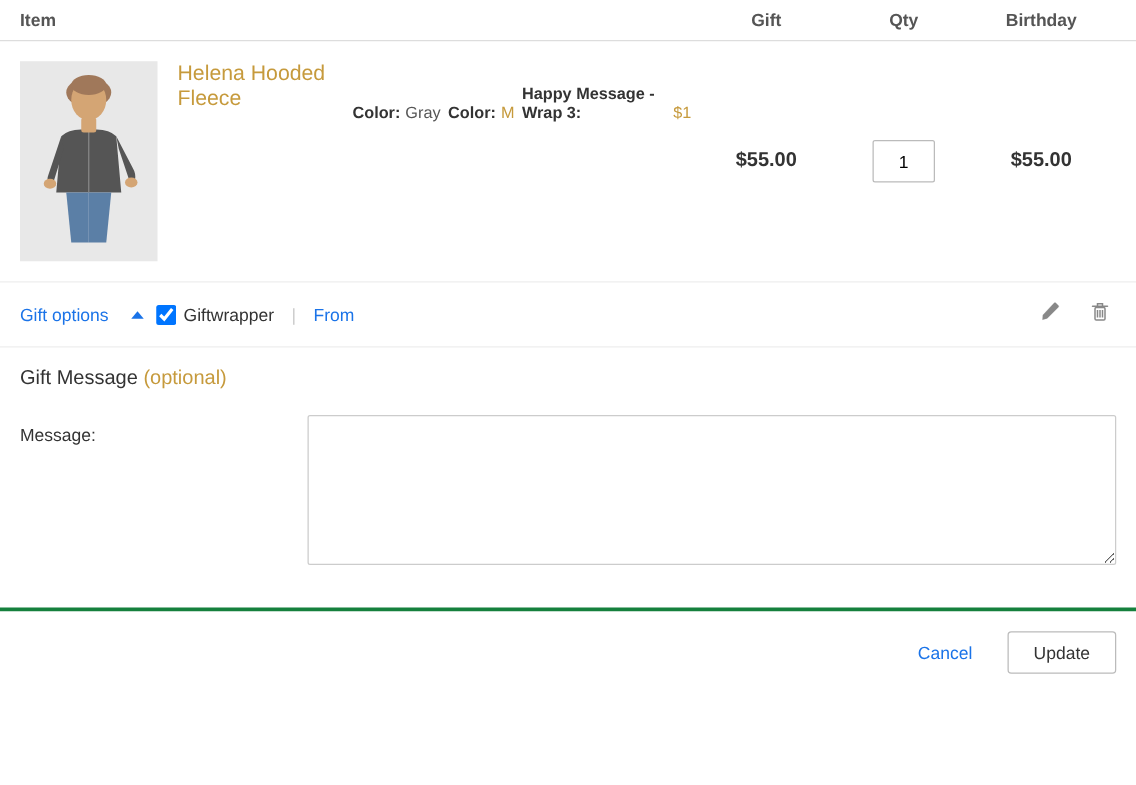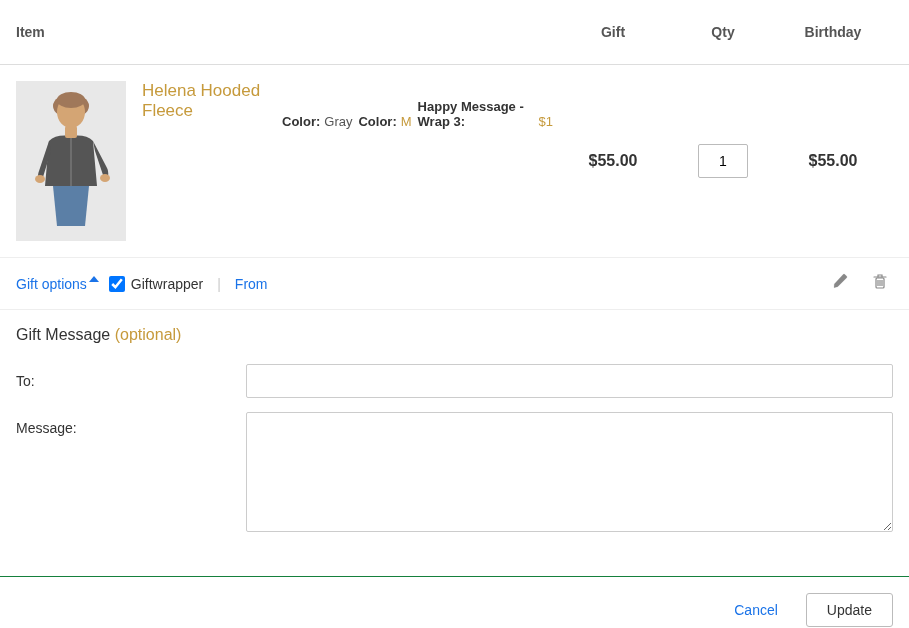--- a/index.html
+++ b/index.html
@@ -10,21 +10,21 @@
       background: #fff;
       width: 909px;
       min-height: 628px;
     }
 
     
     .table-header {
       display: grid;
       grid-template-columns: 1fr 120px 100px 120px;
       border-bottom: 1px solid #ddd;
-      padding: 24px 16px;
+      padding: 8px 16px;
       font-weight: bold;
       color: #555;
     }
     .table-header .col-price,
     .table-header .col-qty,
     .table-header .col-subtotal {
       text-align: center;
     }
 
     
@@ -112,22 +112,22 @@
     }
     .actions-left {
       display: flex;
       align-items: center;
       gap: 10px;
     }
     .gift-options-toggle {
       color: #1a73e8;
       cursor: pointer;
       display: flex;
-      align-items: flex-start;
-      gap: 0;
+      align-items: center;
+      gap: 16px;
       font-size: 14px;
     }
     .chevron-up {
       display: inline-block;
       width: 0;
       height: 0;
       border-left: 5px solid transparent;
       border-right: 5px solid transparent;
       border-bottom: 6px solid #1a73e8;
       margin-left: 2px;
@@ -165,22 +165,22 @@
       background: none;
       border: none;
       cursor: pointer;
       color: #888;
       font-size: 18px;
       padding: 4px;
     }
 
     
     .gift-message-section {
-      padding: 16px 16px 30px 16px;
-      border-bottom: 1px solid #15803d;
+      padding: 16px 16px 20px 16px;
+      border-bottom: 3px solid #15803d;
     }
     .gift-message-title {
       font-size: 16px;
       color: #333;
       margin-bottom: 20px;
     }
     .gift-message-title .optional {
       color: #c69a3c;
     }
     .form-row {
@@ -345,24 +345,20 @@
     </button>
   </div>
 </div>
 
 <div class="gift-message-section">
   <div class="gift-message-title">
     <span>Gift Message</span>
     <span class="optional"> </span><span class="optional">(optional)</span>
   </div>
 
-  <div class="form-row">
-    <label class="form-label">To:</label>
-    <input class="form-input" type="text" value="" style="">
-  </div>
 
 
   <div class="form-row message-row">
     <label class="form-label message-label">Message:</label>
     <textarea class="form-textarea" style=""></textarea>
   </div>
 </div>
 
 <div class="footer-row">
   <button class="cancel-btn">Cancel</button>

